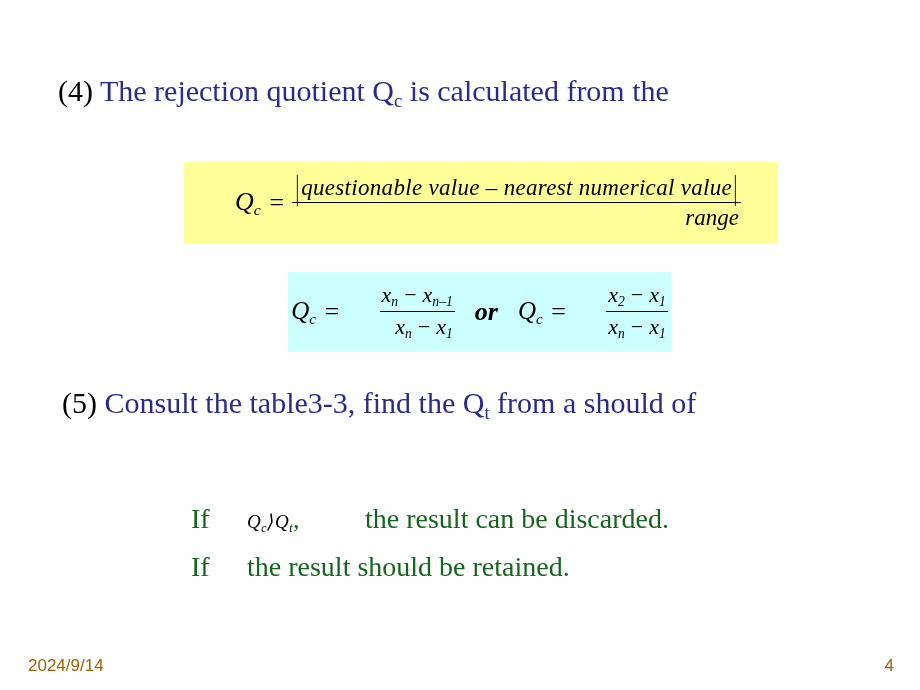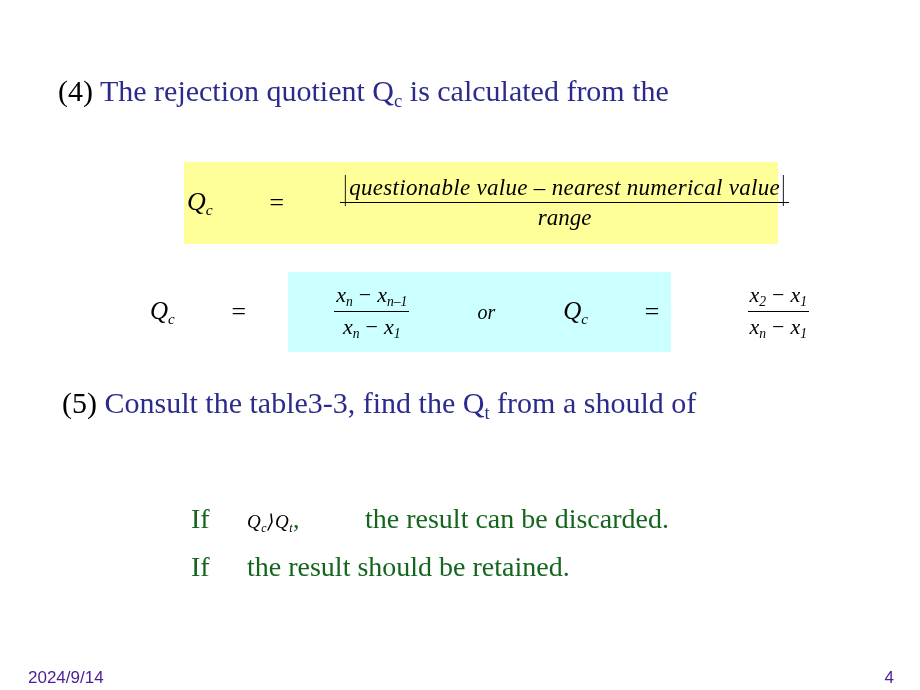--- a/index.html
+++ b/index.html
@@ -58,21 +58,20 @@
     width: 383px;
     height: 80px;
     background: #CCFFFF;
   }
 
   .eqrow {
     display: flex;
     align-items: center;
     height: 100%;
     justify-content: center;
-    gap: 48px;
   }
 
   .qsym {
     font-style: italic;
     font-size: 27px;
     white-space: nowrap;
   }
   .qsym .sb {
     font-size: 0.60em;
     vertical-align: -0.32em;
@@ -80,21 +79,21 @@
   .eqsign {
     font-style: italic;
     font-size: 26px;
     padding: 0 7px;
   }
 
   
   .frac {
     display: inline-flex;
     flex-direction: column;
-    align-items: center;
+    align-items: flex-end;
     vertical-align: middle;
     font-style: italic;
   }
   .frac .top {
     padding: 0 2px 1px 2px;
     border-bottom: 1.6px solid #000;
     white-space: nowrap;
   }
   .frac .bot {
     padding: 2px 2px 0 2px;
@@ -113,22 +112,23 @@
     vertical-align: -0.12em;
     transform: scaleX(0.55);
   }
   #eq-box-main .qsym { font-size: 26px; padding-left: 14px; }
 
   
   #eq-box-alt .frac { font-size: 22px; margin-left: 32px; }
   #eq-box-alt .qsym { font-size: 25px; }
   #eq-box-alt .orword {
     font-style: italic;
-    font-size: 20px;
+    font-size: 26px;
     padding: 0 20px;
+    font-weight: bold;
   }
   .var { font-style: italic; }
   .var .sb {
     font-style: italic;
     font-size: 0.62em;
     vertical-align: -0.30em;
   }
   .minus { padding: 0 6px; font-style: normal; }
 
   
@@ -154,24 +154,24 @@
   .cond .relexpr .sb {
     font-size: 0.62em;
     vertical-align: -0.30em;
   }
   .cond .relexpr .cm { color: #14661E; font-style: normal; font-size: 26px; }
   .cond .outcome { }
 
   
   .footer {
     position: absolute;
-    bottom: 2px;
+    bottom: 14px;
     font-family: "Liberation Sans", "DejaVu Sans", sans-serif;
     font-size: 17px;
-    color: #4c1d95;
+    color: #a16207;
   }
   #footer-date { left: 28px; }
   #footer-page { right: 26px; }
 </style>
 </head>
 <body>
 
 <div class="bullet" id="bullet-4">
   <span class="num">(4)</span>
   <span>The rejection quotient Q</span><span class="sub">c</span><span> is calculated from the</span>

